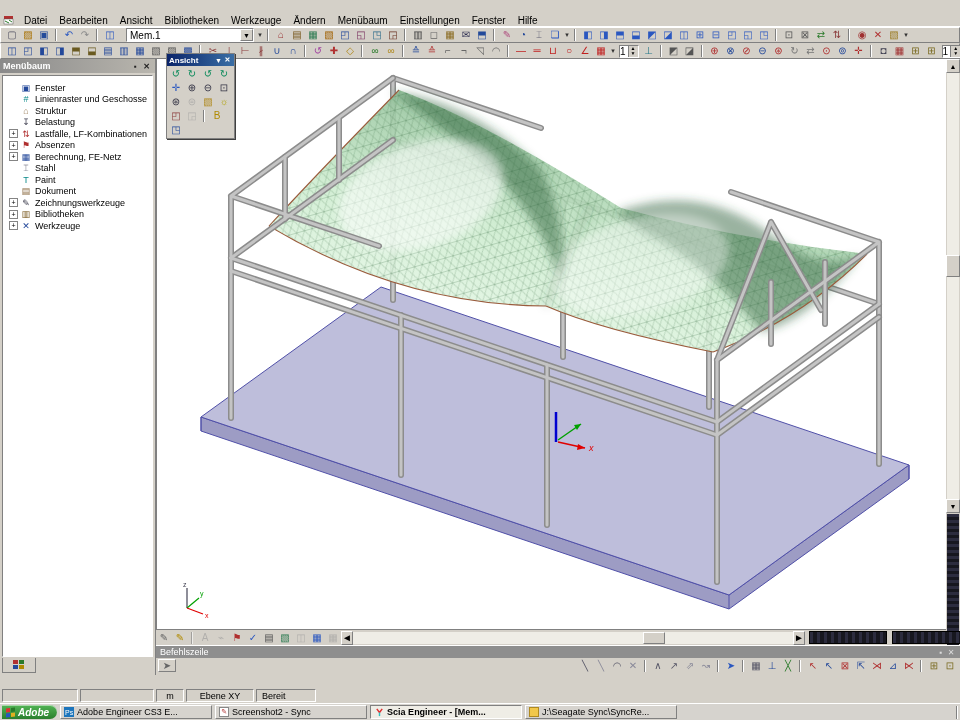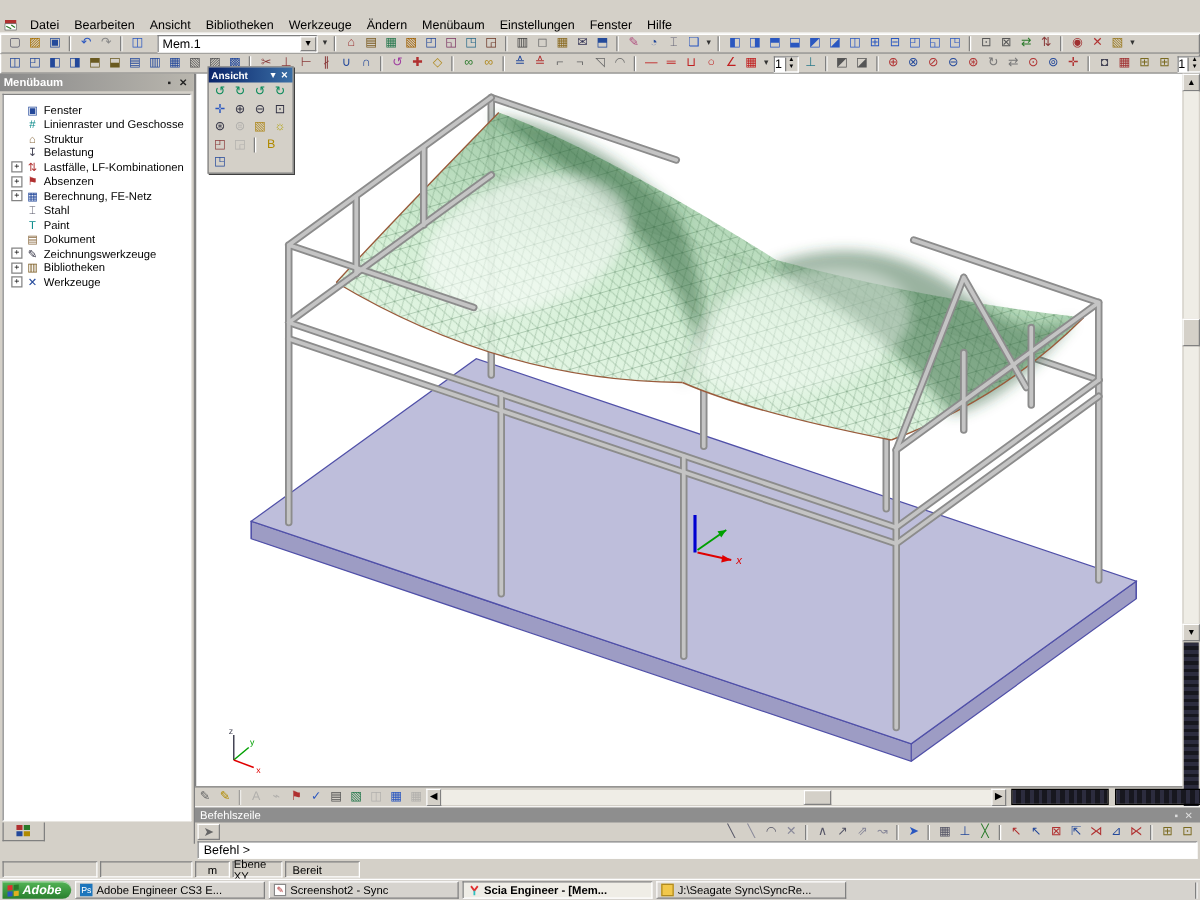--- a/index.html
+++ b/index.html
@@ -807,30 +807,27 @@
             <i style="font-style:normal">⋉</i>
           </span>
           <span class="tbi grp" style="color: rgb(122, 106, 32);">
             <i style="font-style:normal">⊞</i>
           </span>
           <span class="tbi" style="color: rgb(122, 106, 32);">
             <i style="font-style:normal">⊡</i>
           </span>
         </span>
     </div>
-    <div class="cmdinput sunken">
-      <span>Befehl &gt;</span>
-    </div>
   </div>
 
   <div class="statusbar">
     <span class="scell sunken" style="width:76px"></span>
     <span class="scell sunken" style="width:74px"></span>
     <span class="scell sunken" style="width:28px">m</span>
-    <span class="scell sunken" style="width:40px">Ebene XY</span>
+    <span class="scell sunken" style="width:68px">Ebene XY</span>
     <span class="scell sunken" style="width:60px;justify-content:flex-start;padding-left:5px">Bereit</span>
     <span class="scell" style="flex:1"></span>
   </div>
 
   <div class="taskbar">
     <span class="startbtn">
       <span class="winflag">
         <i style="background:#e03030"></i>
           <i style="background:#2a7a2a"></i>
           <i style="background:#2a57c0"></i>

